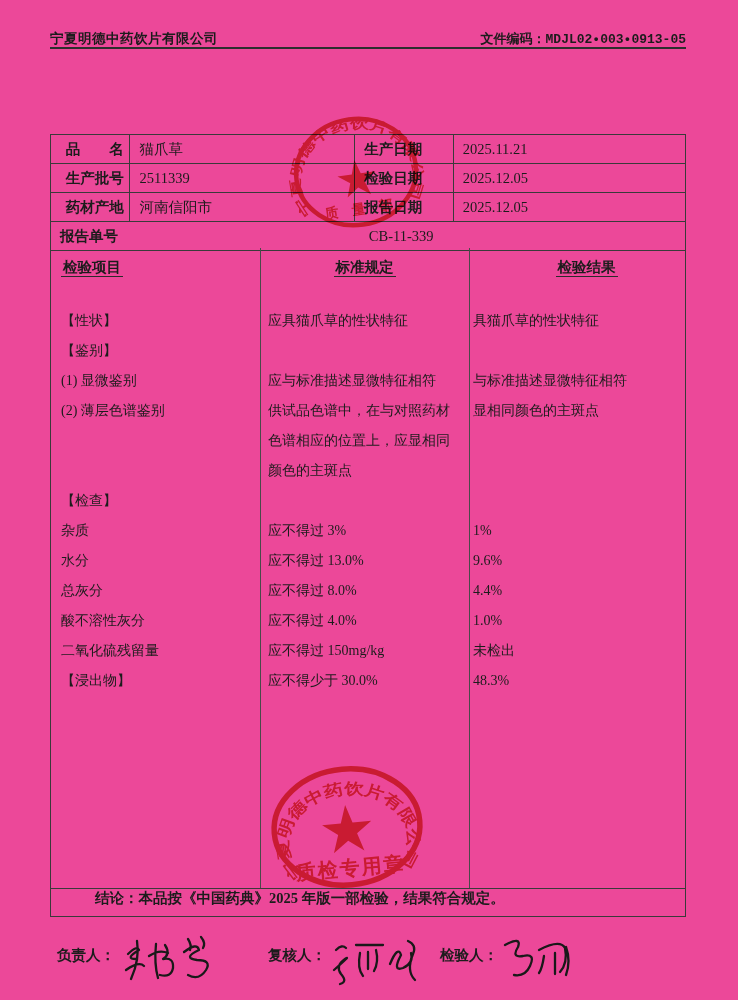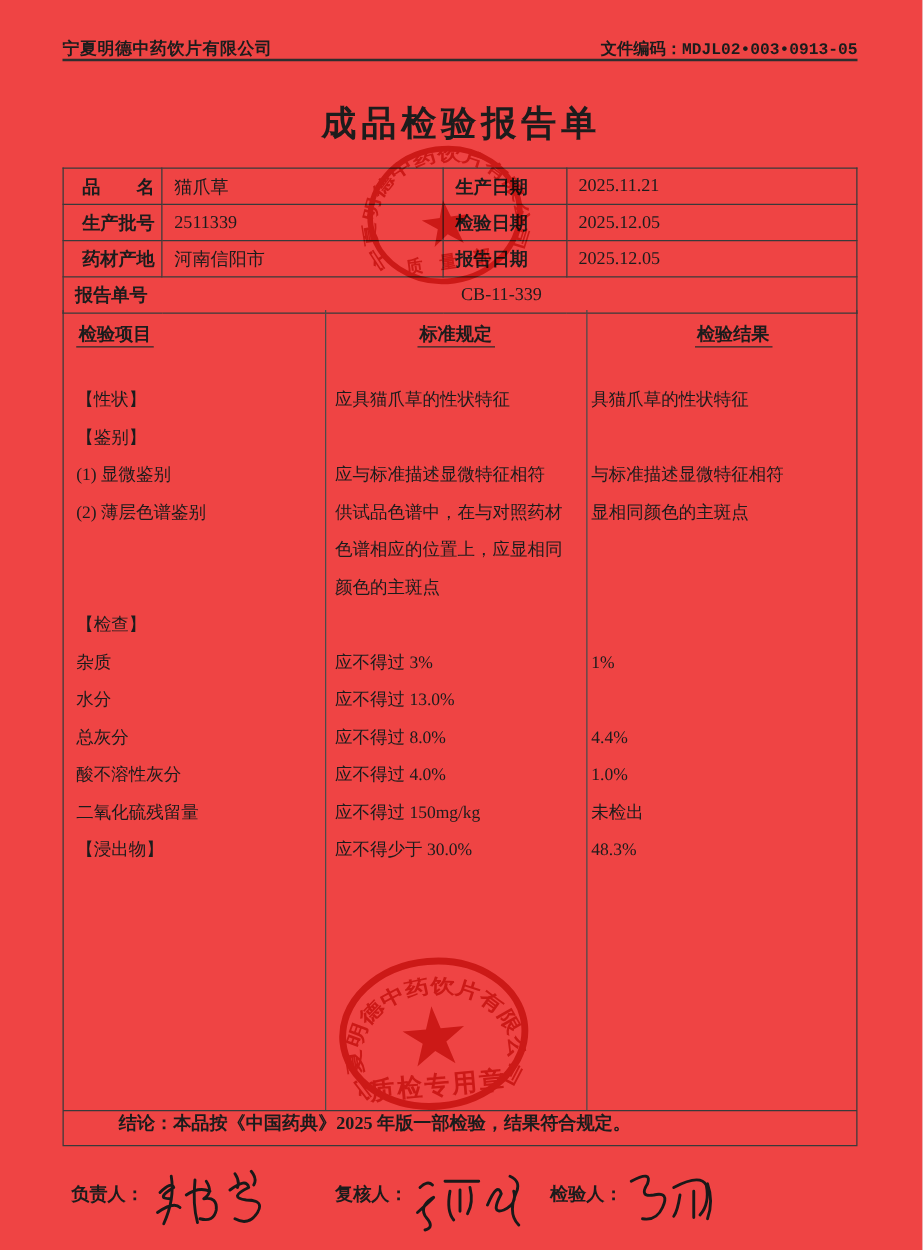--- a/index.html
+++ b/index.html
@@ -1,18 +1,18 @@
 <!DOCTYPE html>
 <html><head>
 <meta charset="utf-8">
 <style>
   html,body{margin:0;padding:0;background:#e8e8e8;}
   .page{
     position:relative;width:738px;height:1000px;margin:0 auto;
-    background:#ef4444;overflow:hidden;
+    background:#ec4899;overflow:hidden;
     font-family:"Liberation Serif","DejaVu Serif",serif;
     color:#1c1c1c;
   }
   
   .tophdr{position:absolute;left:50px;top:28px;width:636px;height:20px;
     display:flex;justify-content:space-between;align-items:flex-end;}
   .company-name{font-size:13.5px;font-weight:600;letter-spacing:.5px;}
   .doc-code{font-size:13px;font-weight:700;font-family:Liberation Mono, monospace;}
   .tophdr-rule{position:absolute;left:50px;top:47px;width:636px;height:0;
     border-top:2.5px solid #2e2e2e;}
@@ -66,21 +66,20 @@
 <body>
 
 <div class="page">
 
   <div class="tophdr">
     <span class="company-name">宁夏明德中药饮片有限公司</span>
     <span class="doc-code"><span>文件编码：</span><span>MDJL02•003•0913-05</span></span>
   </div>
   <div class="tophdr-rule"></div>
 
-  <div class="doc-title">成品检验报告单</div>
 
   <table class="info-table">
     <tbody>
 
         <tr>
           <td class="lbl">品　　名</td>
           <td class="val">猫爪草</td>
           <td class="lbl2">生产日期</td>
           <td class="val2">2025.11.21</td>
         </tr>
@@ -149,20 +148,21 @@
 
         <div class="mrow">
           <div class="c c1">杂质</div>
           <div class="c c2">应不得过 3%</div>
           <div class="c c3">1%</div>
         </div>
 
         <div class="mrow">
           <div class="c c1">水分</div>
           <div class="c c2">应不得过 13.0%</div>
+          <div class="c c3">9.6%</div>
         </div>
 
         <div class="mrow">
           <div class="c c1">总灰分</div>
           <div class="c c2">应不得过 8.0%</div>
           <div class="c c3">4.4%</div>
         </div>
 
         <div class="mrow">
           <div class="c c1">酸不溶性灰分</div>

